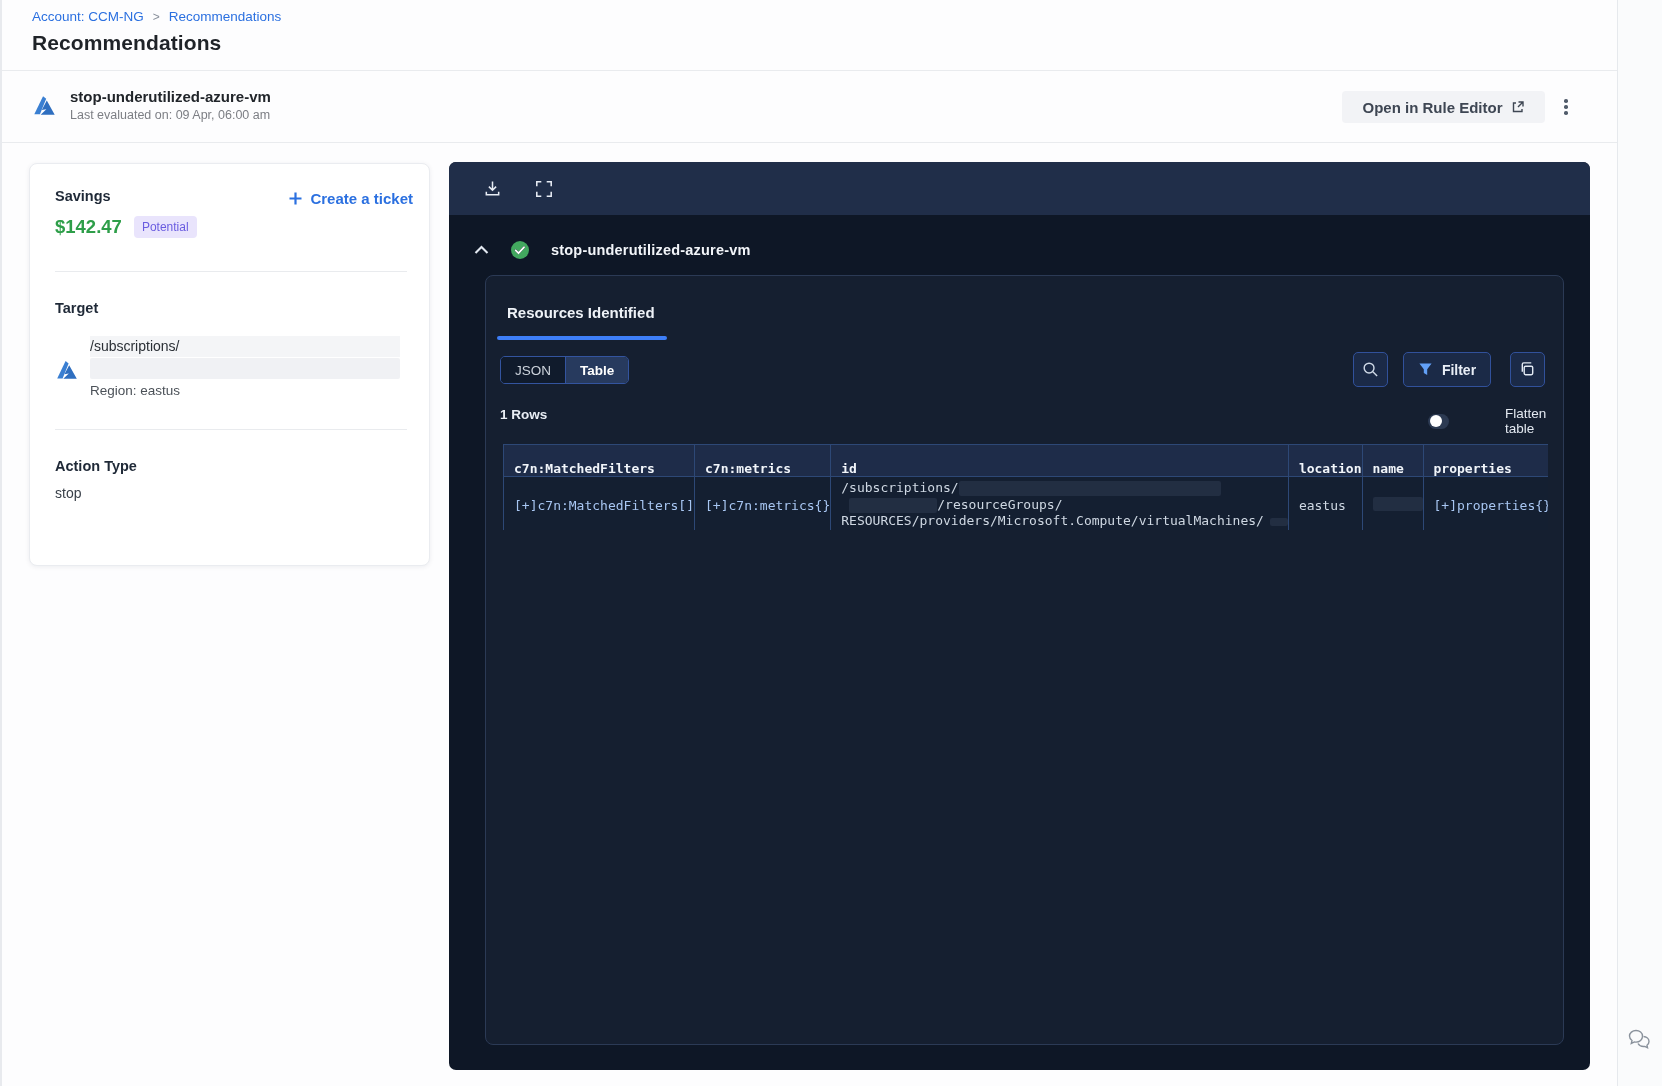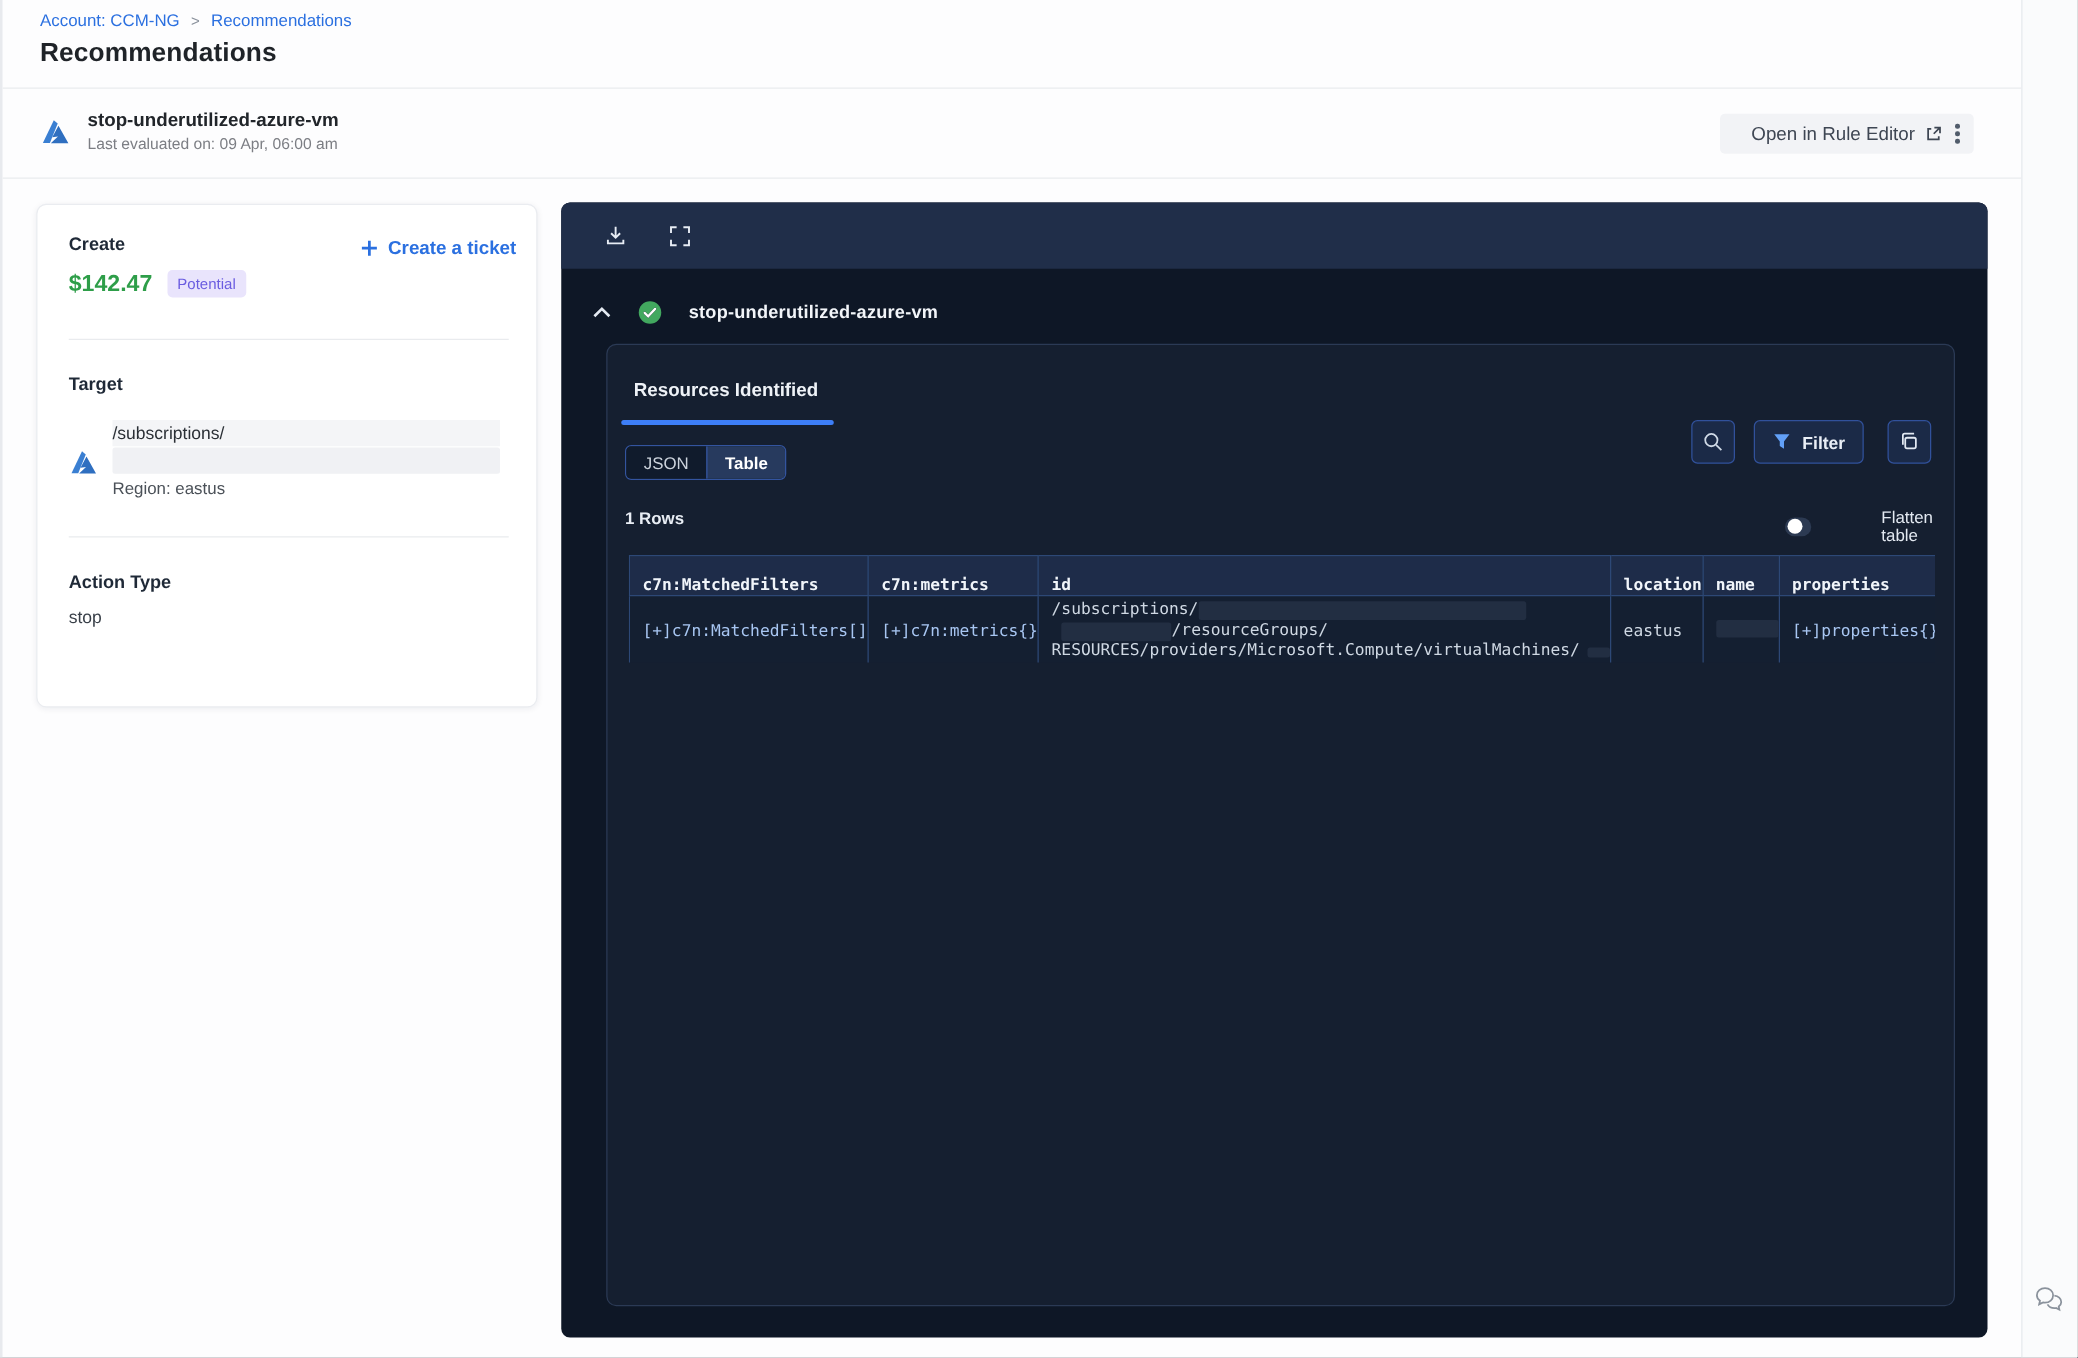--- a/index.html
+++ b/index.html
@@ -13,22 +13,22 @@
   .breadcrumb .sep { color:#8a919c; font-size:12px; }
   .page-title { position:absolute; left:30px; top:31px; font-size:21px; font-weight:700; color:#1f2328; letter-spacing:.1px; }
   .hdiv1 { position:absolute; left:0; top:70px; width:1615px; height:1px; background:#e9ebee; }
   .hdiv2 { position:absolute; left:0; top:142px; width:1615px; height:1px; background:#e9ebee; }
 
   .rule-header { position:absolute; left:30px; top:88px; display:flex; align-items:center; gap:13px; }
   .rule-header .azure { width:25px; height:25px; }
   .rule-name { font-size:15px; font-weight:700; color:#21252a; }
   .rule-sub { font-size:12.5px; color:#7c7e84; margin-top:3px; }
 
-  .open-editor-btn { position:absolute; left:1374px; top:91px; width:203px; height:32px; background:#f2f3f6; border:none; border-radius:4px;
-     font-family:"Liberation Sans",sans-serif; font-size:15px; font-weight:400; color:#3e4653; display:flex; align-items:center; justify-content:center; gap:8px; cursor:pointer; }
+  .open-editor-btn { position:absolute; left:1340px; top:91px; width:203px; height:32px; background:#f2f3f6; border:none; border-radius:4px;
+     font-family:"Liberation Sans",sans-serif; font-size:15px; font-weight:700; color:#3e4653; display:flex; align-items:center; justify-content:center; gap:8px; cursor:pointer; }
   .kebab { position:absolute; left:1552px; top:95px; width:24px; height:24px; display:flex; flex-direction:column; align-items:center; justify-content:center; gap:2.5px; cursor:pointer; background:none; border:none; }
   .kebab i { width:3.5px; height:3.5px; border-radius:50%; background:#515c6b; }
 
   
   .card { position:absolute; left:27px; top:163px; width:401px; height:403px; background:#fff; border:1px solid #eaecf0; border-radius:8px;
      box-shadow:0 1px 5px rgba(20,30,50,.07); }
   .card .savings-label { position:absolute; left:25px; top:24px; font-size:14.5px; font-weight:700; color:#1f2937; }
   .create-ticket { position:absolute; right:16px; top:26px; display:flex; align-items:center; gap:7px; color:#2b70e0; font-size:15px; font-weight:700; background:none; border:none; cursor:pointer; font-family:"Liberation Sans",sans-serif; }
   .amount-row { position:absolute; left:25px; top:52px; display:flex; align-items:center; gap:12px; }
   .amount { font-size:18.5px; font-weight:700; color:#2e9e49; }
@@ -53,21 +53,21 @@
   .panel-rule-name { font-size:14.5px; font-weight:700; color:#f2f5f9; letter-spacing:.2px; }
 
   .inner { position:absolute; left:36px; top:113px; width:1079px; height:770px; background:#151f30; border:1px solid #2b3a55; border-radius:8px; }
   .tab { position:absolute; left:21px; top:28px; font-size:15px; font-weight:700; color:#eef2f7; cursor:pointer; }
   .tab-underline { position:absolute; left:11px; top:60px; width:170px; height:3.5px; background:#3d7ef7; border-radius:2px; }
 
   .segmented { position:absolute; left:14px; top:80px; height:28px; display:flex; border:1px solid #33549f; border-radius:5px; overflow:hidden;justify-content:flex-end; }
   .segmented .seg { font-size:13.5px; padding:0 14px; display:flex; align-items:center; cursor:pointer; background:#101b2c; color:#ccd3dc; border:none; font-family:"Liberation Sans",sans-serif; }
   .segmented .seg.active { background:#273a5e; color:#fff; font-weight:700; border-left:1px solid #33549f; }
 
-  .toolbtn { position:absolute; top:60px; height:35px; background:#1b2a47; border:1px solid #31519b; border-radius:5px; cursor:pointer; display:flex; align-items:center; justify-content:center; gap:9px; color:#e9eef6; font-size:14px; font-weight:700; font-family:"Liberation Sans",sans-serif; }
+  .toolbtn { position:absolute; top:76px; height:35px; background:#1b2a47; border:1px solid #31519b; border-radius:5px; cursor:pointer; display:flex; align-items:center; justify-content:center; gap:9px; color:#e9eef6; font-size:14px; font-weight:700; font-family:"Liberation Sans",sans-serif; }
   .search-btn { left:867px; width:35px; }
   .filter-btn { left:917px; width:88px; }
   .copy-btn { left:1024px; width:35px; }
 
   .rows-count { position:absolute; left:14px; top:131px; font-size:13.5px; font-weight:700; color:#e8edf4; }
   .flatten { position:absolute; left:942px; top:130px; display:flex; align-items:center; gap:12px; }
   .switch { width:27px; height:15px; border-radius:8px; background:#2c3a52; position:relative; cursor:pointer; border:none; }
   .switch .knob { position:absolute; left:1.5px; top:1.5px; width:12px; height:12px; border-radius:50%; background:#fff; }
   .flatten-label { font-size:13.5px; color:#e3e9f1;margin-left:44px; }
 
@@ -119,21 +119,21 @@
     </svg>
   </button>
   <button class="kebab">
       <i></i>
       <i></i>
       <i></i>
     </button>
   <div class="hdiv2"></div>
 
   <div class="card">
-    <div class="savings-label">Create</div>
+    <div class="savings-label">Savings</div>
     <button class="create-ticket">
       <svg width="15" height="15" viewBox="0 0 15 15">
         <path d="M7.5 1.5v12M1.5 7.5h12" stroke="#2b70e0" stroke-width="2.2" fill="none"></path>
       </svg>
       <span>Create a ticket</span>
     </button>
     <div class="amount-row">
       <span class="amount">$142.47</span>
       <span class="badge">Potential</span>
     </div>

